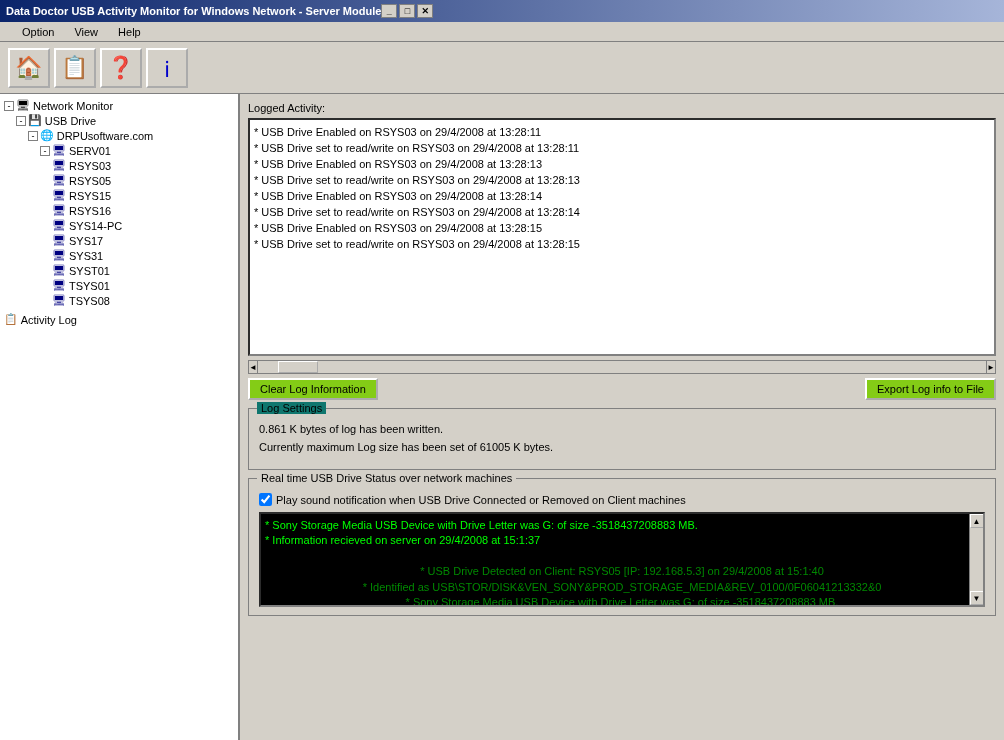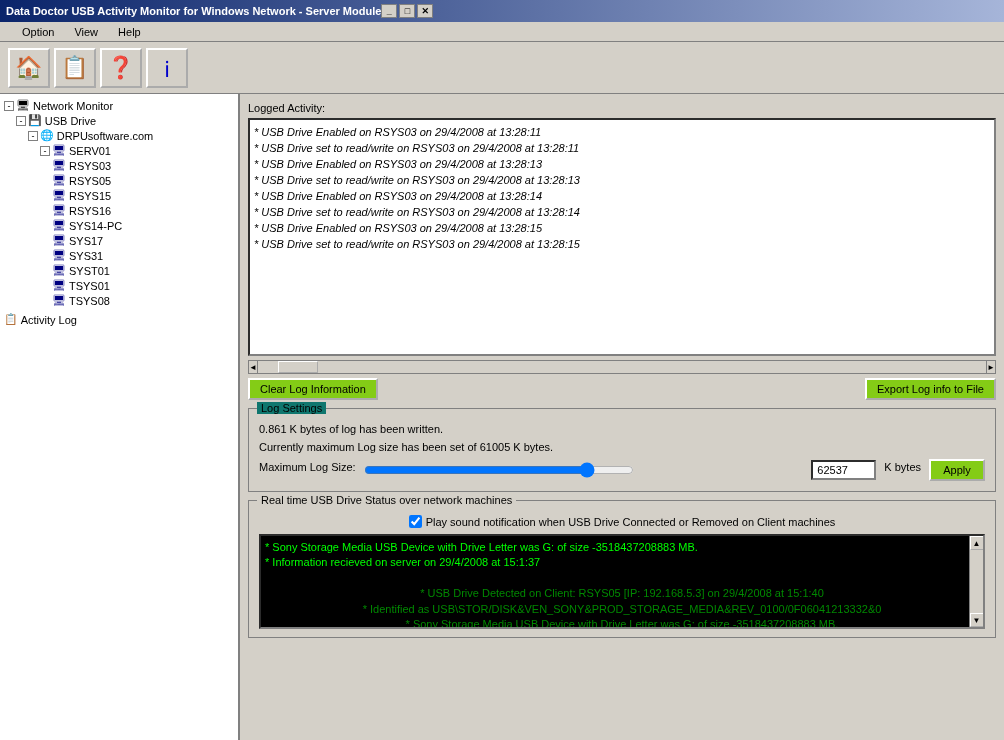--- a/index.html
+++ b/index.html
@@ -102,21 +102,20 @@
       margin-bottom: 4px;
       color: #000;
     }
     .log-area {
       background: #ffffff;
       border: 2px inset #808080;
       height: 238px;
       overflow-y: auto;
       padding: 4px;
       margin-bottom: 4px;
-      font-style: italic;
     }
     .log-entry {
       font-size: 11px;
       padding: 2px 0;
       color: #000;
       border-bottom: none;
     }
     .btn-row {
       display: flex;
       justify-content: space-between;
@@ -364,35 +363,26 @@
     <div class="btn-row">
       <button class="win-btn">Clear Log Information</button>
       <button class="win-btn">Export Log info to File</button>
     </div>
 
     <div class="group-box">
       <span class="group-box-title">Log Settings</span>
       <div style="margin-top:6px;">
         <div class="settings-text">0.861 K bytes of log has been written.</div>
         <div class="settings-text">Currently maximum Log size has been set of 61005 K bytes.</div>
-        <div class="max-log-row">
-          <span class="settings-text" style="white-space:nowrap;">Maximum Log Size:</span>
-          <div class="slider-container">
-            <input type="range" class="slider" min="0" max="100" value="85" style="width: 270px;">
-          </div>
-          <input type="text" class="number-input" value="62537" style="">
-          <span class="settings-text">K bytes</span>
-          <button class="win-btn" style="min-width:56px;">Apply</button>
-        </div>
       </div>
     </div>
 
     <div class="realtime-group">
       <span class="realtime-title">Real time USB Drive Status over network machines</span>
-      <div class="realtime-controls" style="margin-top:8px;justify-content:center;">
+      <div class="realtime-controls" style="margin-top:8px;">
         <label class="checkbox-label">
           <input type="checkbox" checked="" style="">
           <span>Play sound notification when USB Drive Connected or Removed on Client machines</span>
         </label>
       </div>
       <div class="realtime-log">
         <div class="realtime-entry">* Sony Storage Media USB Device  with Drive Letter was G: of size -3518437208883 MB.</div>
         <div class="realtime-entry">* Information recieved on server on 29/4/2008 at 15:1:37</div>
         <div class="realtime-entry">&nbsp;</div>
         <div class="realtime-entry dim">* USB Drive Detected on Client: RSYS05 [IP: 192.168.5.3] on 29/4/2008 at 15:1:40</div>

